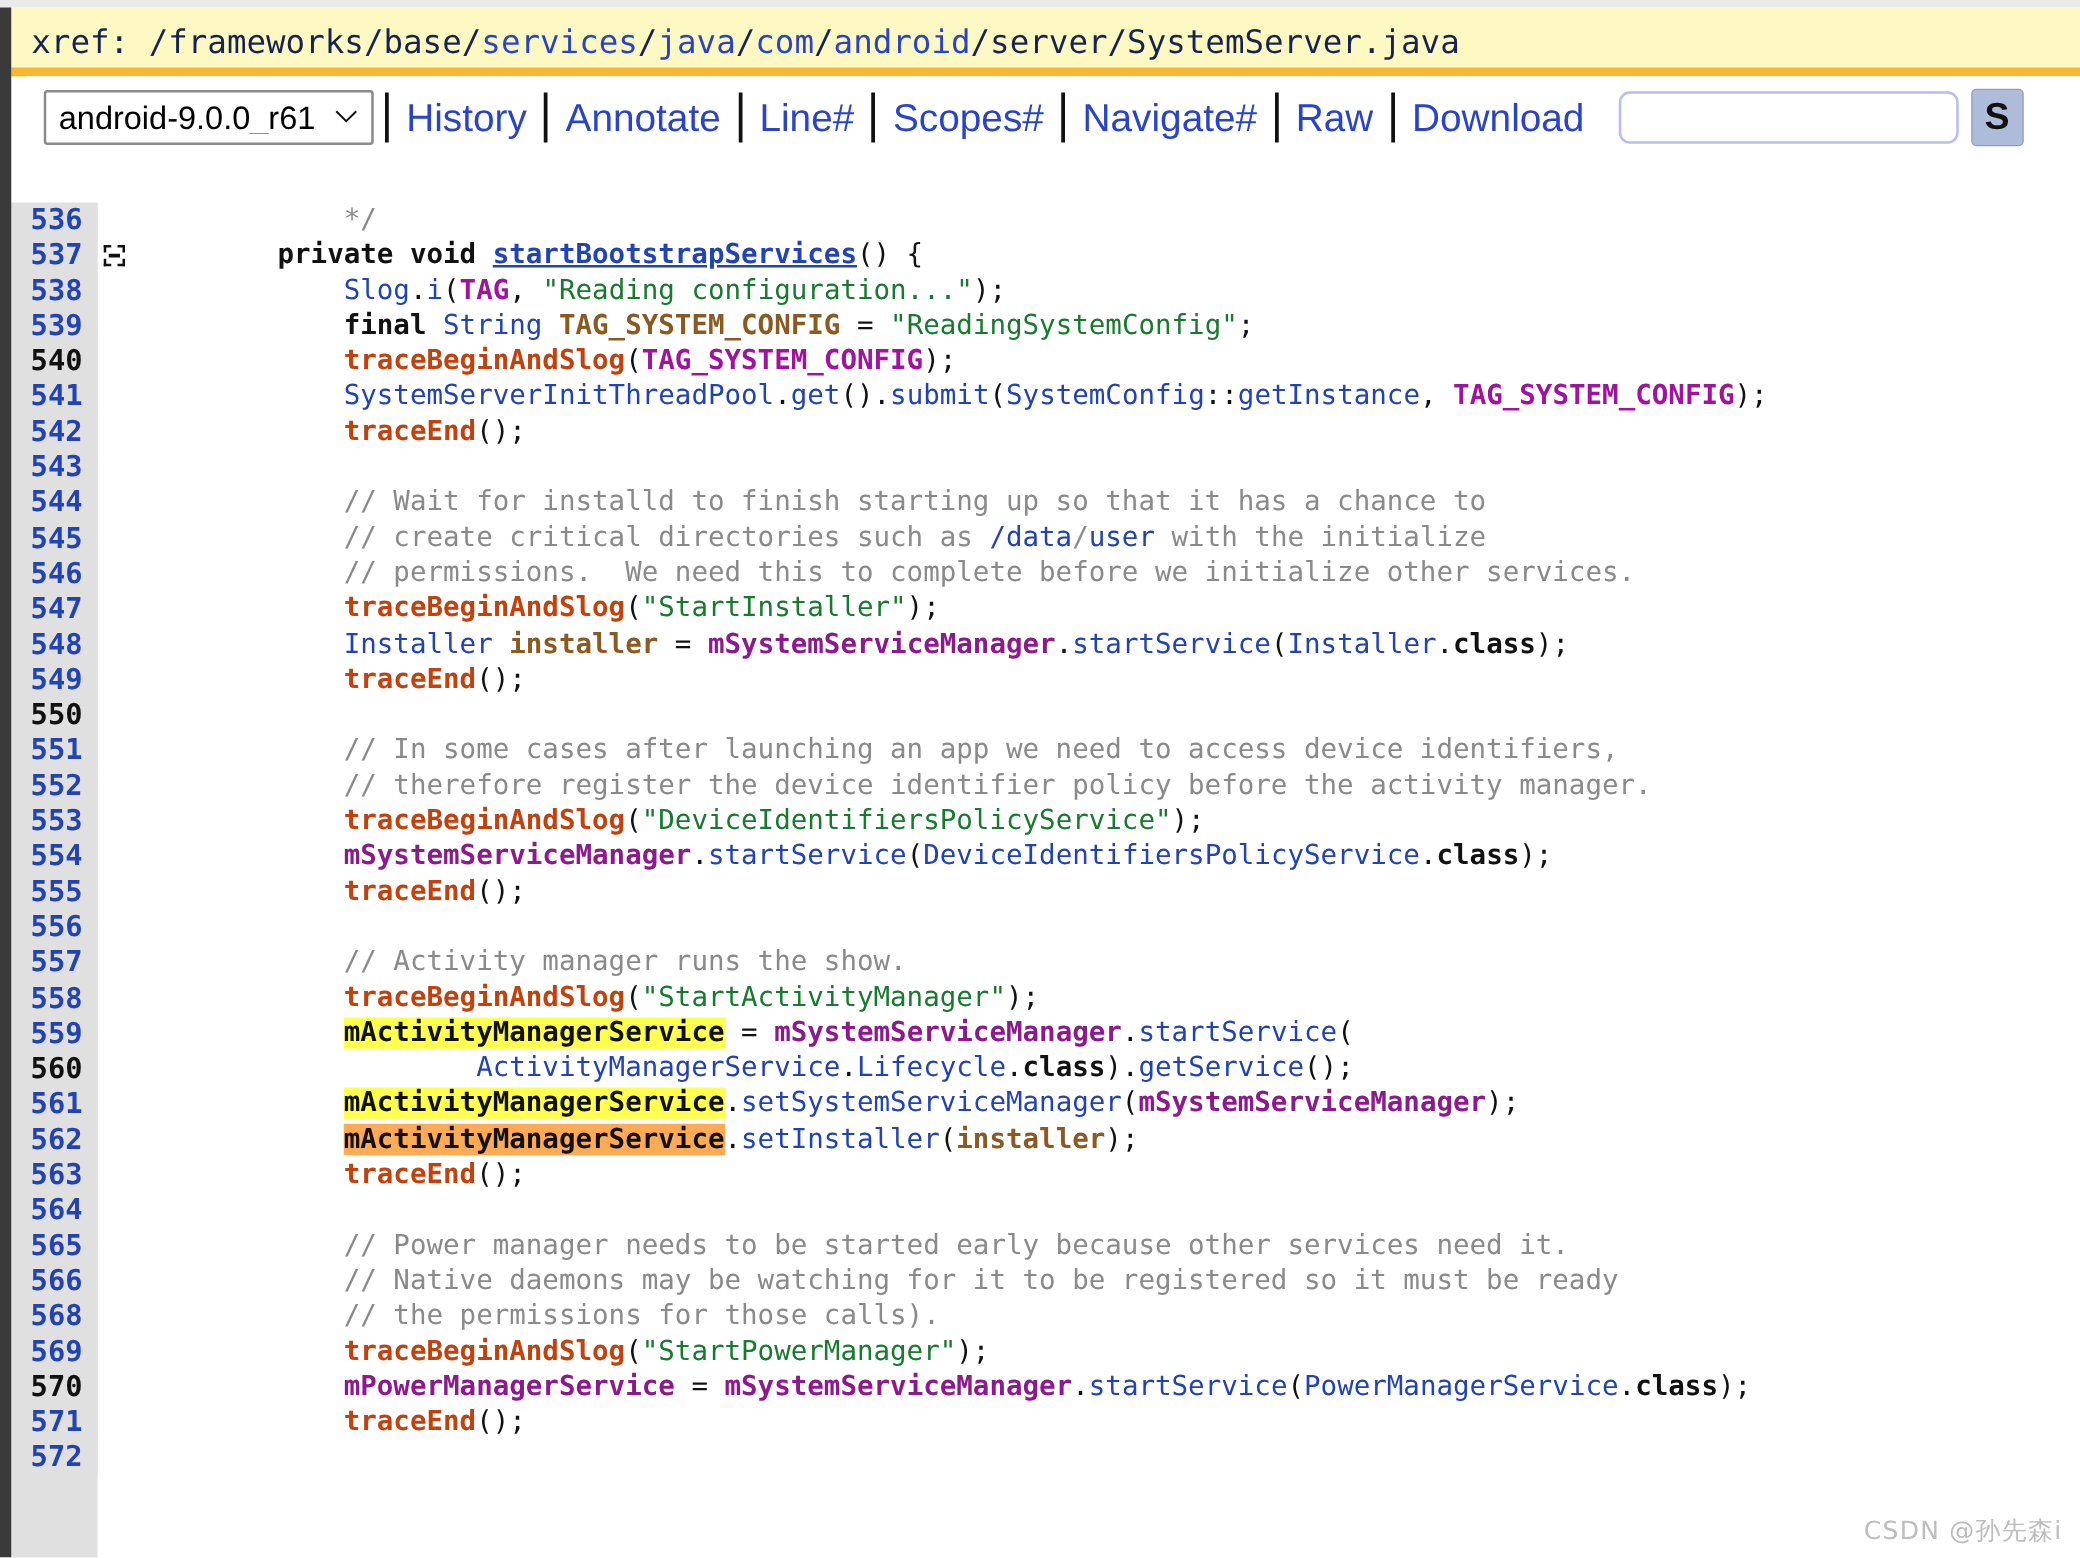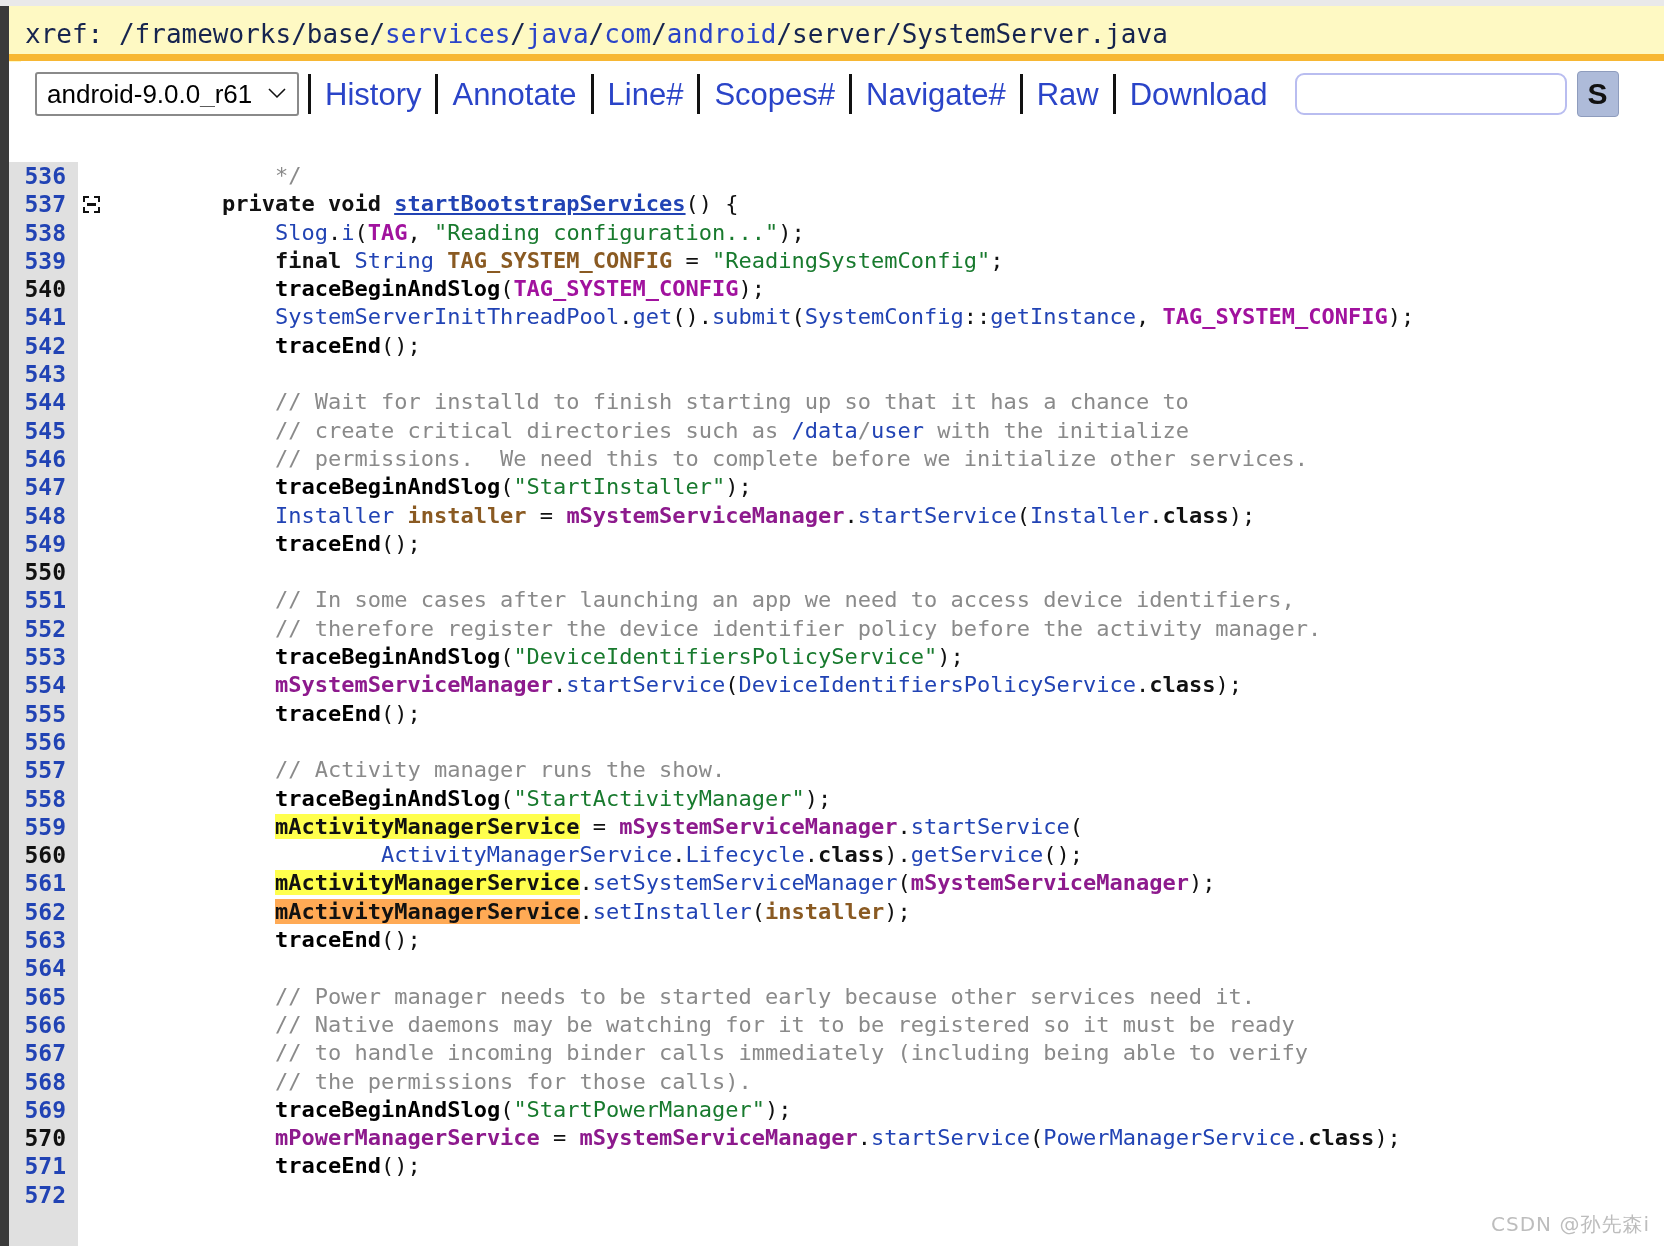--- a/index.html
+++ b/index.html
@@ -180,21 +180,21 @@
     left: 2px; top: 5px; width: 9px; height: 3px;
     background: #111;
   }
   .code { flex: 1; padding-left: 10px; color: #111; }
 
   
   .t-plain   { color: #111111; }
   .t-kw      { color: #111111; font-weight: bold; }
   .t-type    { color: #2143b4; }
   .t-func    { color: #2143b4; font-weight: bold; text-decoration: underline; }
-  .t-method  { color: #000000; font-weight: bold; }
+  .t-method  { color: #c2410c; font-weight: bold; }
   .t-var     { color: #8d1a8d; font-weight: bold; }
   .t-local   { color: #8a5a22; font-weight: bold; }
   .t-const   { color: #8a5a22; font-weight: bold; }
   .t-constref{ color: #a1129e; font-weight: bold; }
   .t-str     { color: #187a2e; }
   .t-comment { color: #8a8a8a; }
   .t-link    { color: #2143b4; }
   .t-ref     { color: #2143b4; text-align: center; }
   .t-classkw { color: #111111; font-weight: bold; }
   .hl-yellow { background: #ffff4d; color: #111; font-weight: bold; }
@@ -277,21 +277,20 @@
       <div class="row"><a href="#" class="ln">557</a><div class="fold"></div><div class="code"><span class="t-plain">            </span><span class="t-comment">// Activity manager runs the show.</span></div></div>
       <div class="row"><a href="#" class="ln">558</a><div class="fold"></div><div class="code"><span class="t-plain">            </span><span class="t-method">traceBeginAndSlog</span><span class="t-plain">(</span><span class="t-str">"StartActivityManager"</span><span class="t-plain">);</span></div></div>
       <div class="row"><a href="#" class="ln">559</a><div class="fold"></div><div class="code"><span class="t-plain">            </span><span class="hl-yellow">mActivityManagerService</span><span class="t-plain"> = </span><span class="t-var">mSystemServiceManager</span><span class="t-plain">.</span><span class="t-ref">startService</span><span class="t-plain">(</span></div></div>
       <div class="row"><a href="#" class="ln anchor">560</a><div class="fold"></div><div class="code"><span class="t-plain">                    </span><span class="t-ref">ActivityManagerService</span><span class="t-plain">.</span><span class="t-ref">Lifecycle</span><span class="t-plain">.</span><span class="t-classkw">class</span><span class="t-plain">).</span><span class="t-ref">getService</span><span class="t-plain">();</span></div></div>
       <div class="row"><a href="#" class="ln">561</a><div class="fold"></div><div class="code"><span class="t-plain">            </span><span class="hl-yellow">mActivityManagerService</span><span class="t-plain">.</span><span class="t-ref">setSystemServiceManager</span><span class="t-plain">(</span><span class="t-var">mSystemServiceManager</span><span class="t-plain">);</span></div></div>
       <div class="row"><a href="#" class="ln">562</a><div class="fold"></div><div class="code"><span class="t-plain">            </span><span class="hl-orange">mActivityManagerService</span><span class="t-plain">.</span><span class="t-ref">setInstaller</span><span class="t-plain">(</span><span class="t-local">installer</span><span class="t-plain">);</span></div></div>
       <div class="row"><a href="#" class="ln">563</a><div class="fold"></div><div class="code"><span class="t-plain">            </span><span class="t-method">traceEnd</span><span class="t-plain">();</span></div></div>
       <div class="row"><a href="#" class="ln">564</a><div class="fold"></div><div class="code"> </div></div>
       <div class="row"><a href="#" class="ln">565</a><div class="fold"></div><div class="code"><span class="t-plain">            </span><span class="t-comment">// Power manager needs to be started early because other services need it.</span></div></div>
       <div class="row"><a href="#" class="ln">566</a><div class="fold"></div><div class="code"><span class="t-plain">            </span><span class="t-comment">// Native daemons may be watching for it to be registered so it must be ready</span></div></div>
-      <div class="row"><a href="#" class="ln">567</a><div class="fold"></div><div class="code"><span class="t-plain">            </span><span class="t-comment">// to handle incoming binder calls immediately (including being able to verify</span></div></div>
       <div class="row"><a href="#" class="ln">568</a><div class="fold"></div><div class="code"><span class="t-plain">            </span><span class="t-comment">// the permissions for those calls).</span></div></div>
       <div class="row"><a href="#" class="ln">569</a><div class="fold"></div><div class="code"><span class="t-plain">            </span><span class="t-method">traceBeginAndSlog</span><span class="t-plain">(</span><span class="t-str">"StartPowerManager"</span><span class="t-plain">);</span></div></div>
       <div class="row"><a href="#" class="ln anchor">570</a><div class="fold"></div><div class="code"><span class="t-plain">            </span><span class="t-var">mPowerManagerService</span><span class="t-plain"> = </span><span class="t-var">mSystemServiceManager</span><span class="t-plain">.</span><span class="t-ref">startService</span><span class="t-plain">(</span><span class="t-ref">PowerManagerService</span><span class="t-plain">.</span><span class="t-classkw">class</span><span class="t-plain">);</span></div></div>
       <div class="row"><a href="#" class="ln">571</a><div class="fold"></div><div class="code"><span class="t-plain">            </span><span class="t-method">traceEnd</span><span class="t-plain">();</span></div></div>
       <div class="row"><a href="#" class="ln">572</a><div class="fold"></div><div class="code"> </div></div>
     </div>
 </div>
 
 <div class="watermark">CSDN @孙先森i</div>
 

